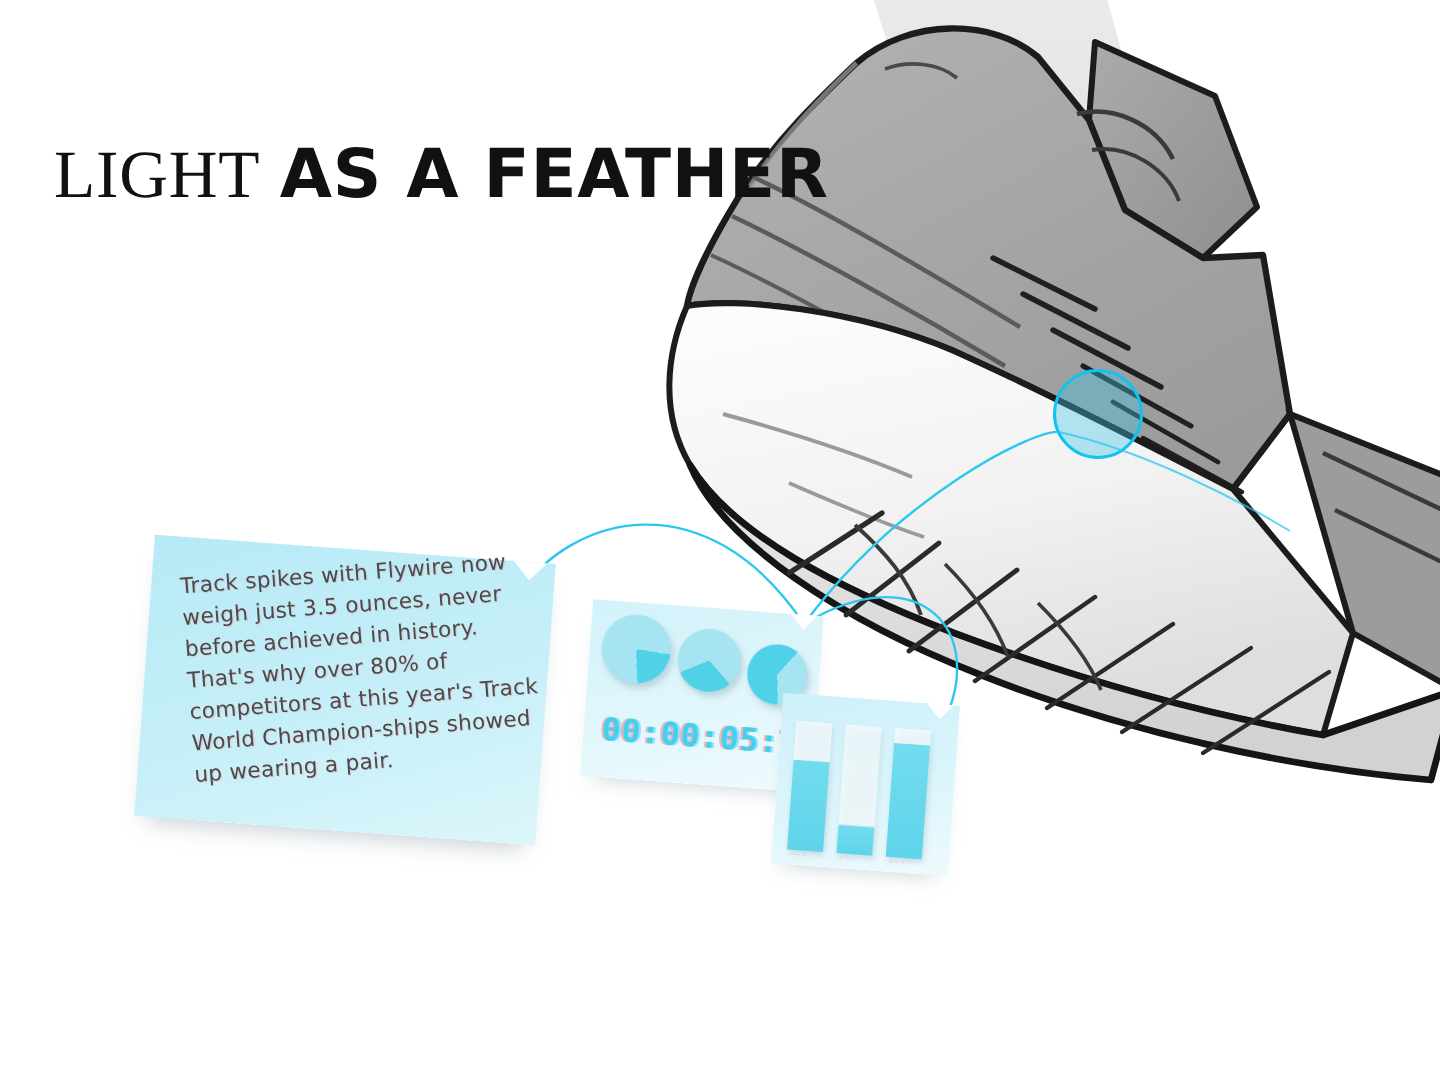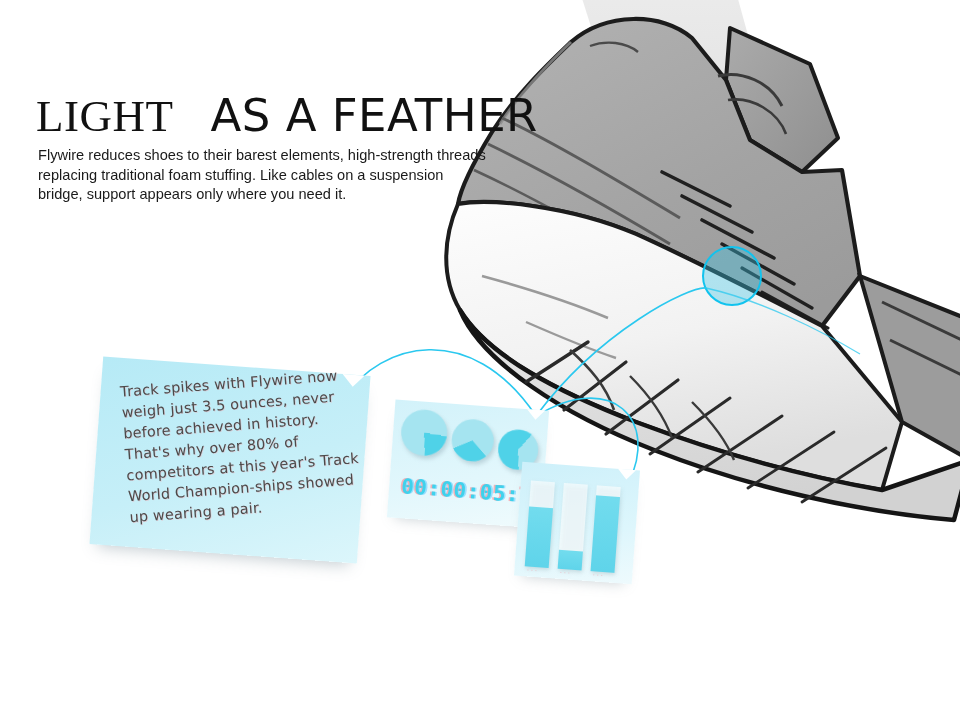--- a/index.html
+++ b/index.html
@@ -27,23 +27,22 @@
     line-height: 48px;
     letter-spacing: 0.5px;
     color: #111111;
     white-space: nowrap;
   }
   .headline .thin {
     font-weight: 300;
     font-family: Liberation Serif, serif;
   }
   .headline .bold {
-    font-weight: 400;
+    font-weight: 700;
     font-family: "DejaVu Sans", sans-serif;
-    margin-left: 24px;
   }
   .bodycopy {
     position: absolute;
     left: 38px;
     top: 146px;
     width: 452px;
     font-size: 14.6px;
     line-height: 19.5px;
     color: #1a1a1a;
     font-family: "Liberation Sans", sans-serif;
@@ -318,21 +317,20 @@
     <rect x="342" y="392" width="9" height="9" rx="1.5" fill="#1fd0f5"></rect>
     <rect x="531" y="411" width="10" height="10" rx="1.5" fill="#1fd0f5"></rect>
     <circle cx="628" cy="485" r="5.5" fill="#1fd0f5"></circle>
   </svg>
 
   <div class="headline">
     <span class="thin">LIGHT</span>
     <span class="bold">AS A FEATHER</span>
   </div>
 
-  <div class="bodycopy">Flywire reduces shoes to their barest elements, high-strength threads replacing traditional foam stuffing. Like cables on a suspension bridge, support appears only where you need it.</div>
 
   <div class="panel panel-text">
     <div class="notch"></div>
     <div class="handwriting">Track spikes with Flywire now weigh just 3.5 ounces, never before achieved in history. That's why over 80% of competitors at this year's Track World Champion-ships showed up wearing a pair.</div>
   </div>
 
   <div class="panel panel-pies">
     <div class="notch"></div>
     <div class="pie-row">
       <div class="pie" id="pie0" style="width:46px;height:46px">

